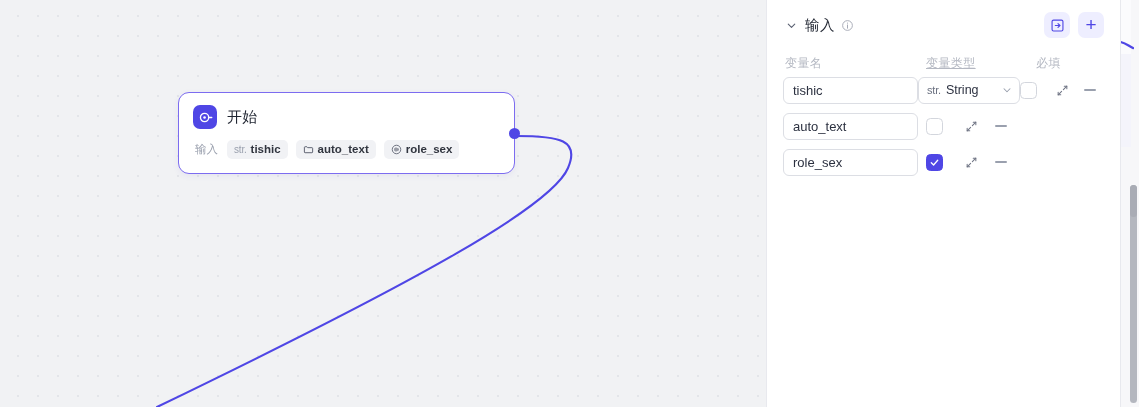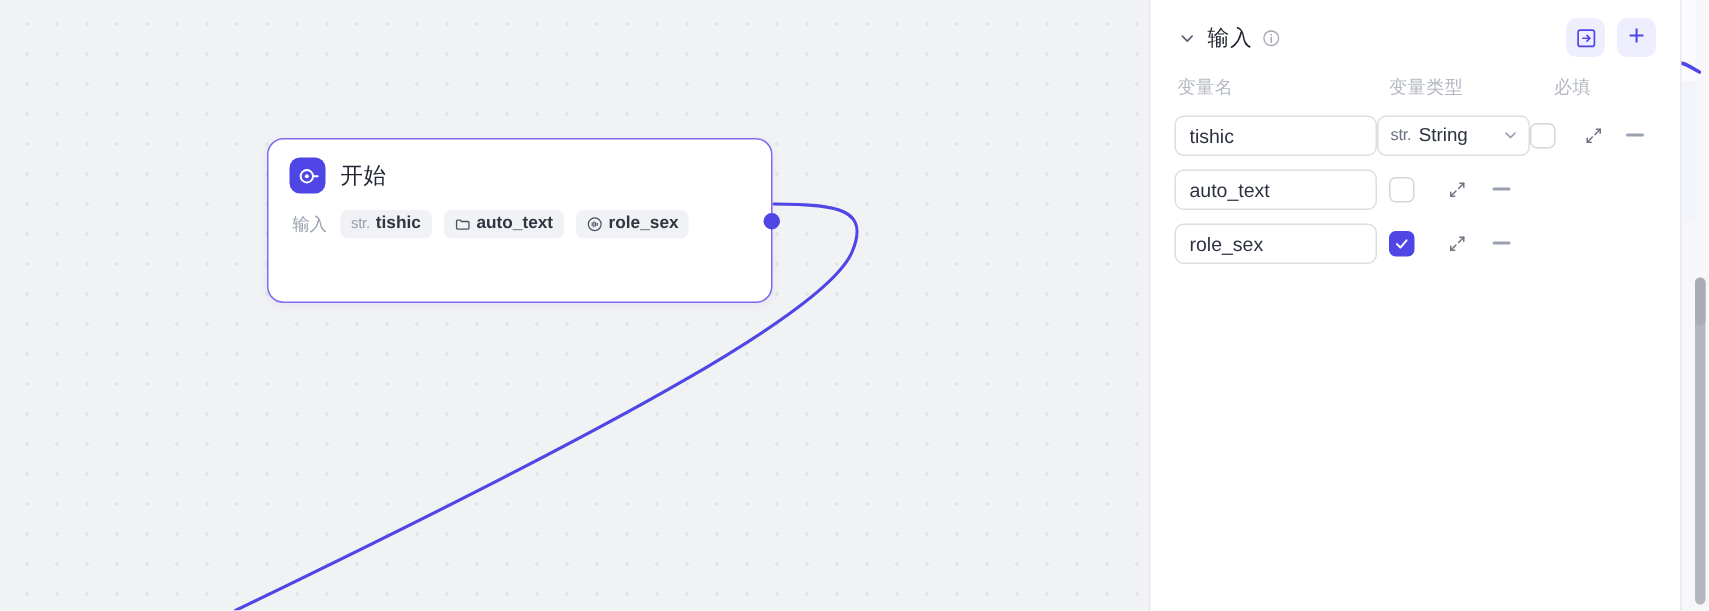--- a/index.html
+++ b/index.html
@@ -21,21 +21,21 @@
     background-size: 20px 20px;
     background-position: 8px 6px;
     overflow: hidden;
   }
   #edges { position: absolute; left: 0; top: 0; width: 766px; height: 407px; pointer-events: none; }
 
   
   .node {
     position: absolute;
     left: 178px; top: 92px;
-    width: 337px; height: 110px;
+    width: 337px; height: 82px;
     background: #ffffff;
     border: 1.6px solid #7c6cf0;
     border-radius: 11px;
     box-shadow: 0 2px 6px rgba(80,70,180,0.07);
   }
   .node-head {
     display: flex; align-items: center;
     gap: 10px;
     padding: 12px 0 0 14px;
   }
@@ -125,28 +125,28 @@
     border-radius: 7px;
     background: #eeeeff;
     border: none;
     display: flex; align-items: center; justify-content: center;
     color: #4f46e5;
     cursor: pointer;
   }
   .hbtn.plus { font-size: 19px; line-height: 1; padding-bottom: 2px; font-weight: 300; }
 
   .col-head {
-    display: flex; align-items: flex-start;
+    display: flex; align-items: flex-end;
     height: 22px;
     font-size: 12px;
     color: #b4b8c2;
     letter-spacing: .4px;
   }
   .c-name { width: 143px; padding-left: 2px; }
-  .c-type { width: 110px; }
+  .c-type { width: 110px; text-decoration: underline; }
   .c-req  { width: 44px; }
 
   .row {
     display: flex; align-items: center;
     height: 36px;
     margin-bottom: 0px;
   }
   .cell-name { width: 143px; }
   .cell-type { width: 110px; margin-left: 0px; }
   .cell-req  { width: 30px; display: flex; align-items: center; }

